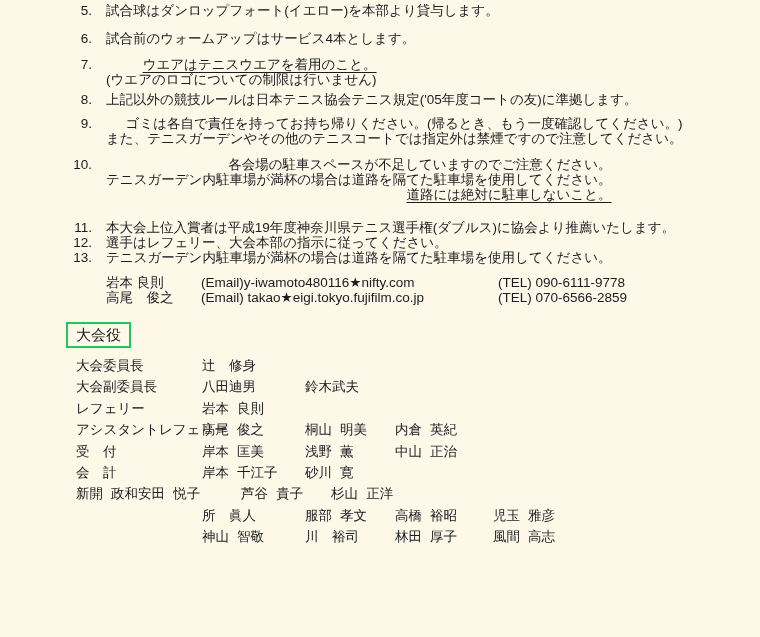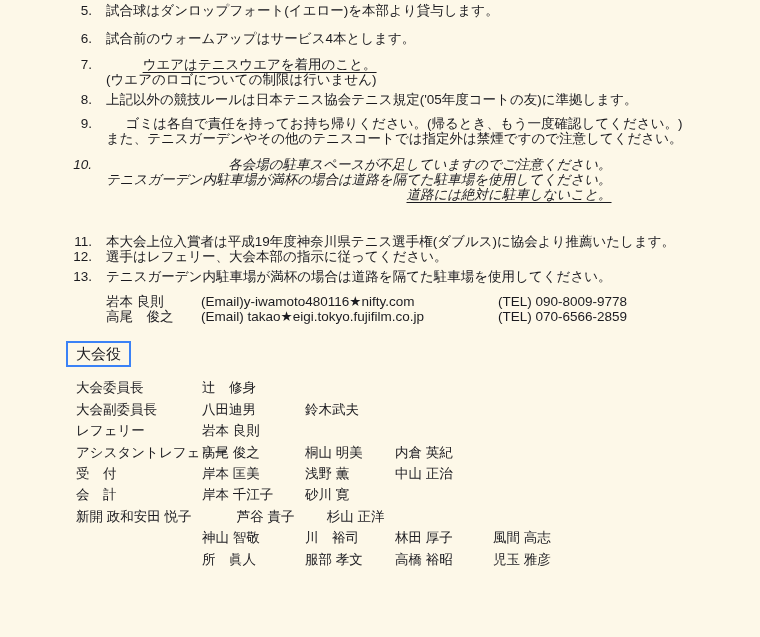--- a/index.html
+++ b/index.html
@@ -13,45 +13,45 @@
   .doc{position:relative;width:760px;height:637px;padding-top:3px;box-sizing:border-box;}
 
   
   .rules{margin:0;}
   .rule-item{display:flex;}
   .rule-item:nth-child(1){margin-bottom:13px;}
   .rule-item:nth-child(2){margin-bottom:11px;}
   .rule-item:nth-child(3){margin-bottom:5px;}
   .rule-item:nth-child(4){margin-bottom:9px;}
   .rule-item:nth-child(5){margin-bottom:11px;}
-  .rule-item:nth-child(6){margin-bottom:32px;font-style:italic;}
+  .rule-item:nth-child(6){margin-bottom:18px;}
   .rule-item:nth-child(7){}
-  .rule-item:nth-child(8){margin-bottom:5px;}
+  .rule-item:nth-child(8){}
   .rule-num{flex:0 0 92px;width:92px;text-align:right;line-height:15px;white-space:nowrap;}
   .rule-body{margin-left:14px;text-align:right;}
   .rule-line{line-height:15px;white-space:nowrap;}
   .u{text-decoration:underline;text-underline-offset:2.5px;text-decoration-thickness:1.2px;}
 
   
   .contact-block{margin-top:10px;}
   .contact-row{display:flex;line-height:15px;white-space:nowrap;}
   .c-name{flex:0 0 95px;margin-left:106px;}
   .c-email{flex:0 0 297px;}
   .c-tel{flex:0 0 auto;}
 
   
   .section-title-box{
     display:inline-block;margin-left:66px;margin-top:17px;
-    border:2px solid #3b82f6;padding:1px 8px 2px 8px;
+    border:2px solid #22c55e;padding:1px 8px 2px 8px;
     font-size:15px;line-height:19px;white-space:nowrap;
   }
 
   
   .officials{margin-top:9px;margin-left:76px;}
-  .official-row{display:flex;height:21.4px;align-items:flex-end;white-space:nowrap;}
+  .official-row{display:flex;height:21.4px;align-items:flex-start;white-space:nowrap;font-family:Liberation Mono, monospace;}
   .official-row span{flex-shrink:0;display:inline-block;}
   .o-role{width:126px;}
   .official-row span:nth-child(2){width:103px;}
   .official-row span:nth-child(3){width:90px;}
   .official-row span:nth-child(4){width:98px;}
   .official-row span:nth-child(5){width:auto;}
 </style>
 </head>
 <body>
 
@@ -115,21 +115,21 @@
         <div class="rule-body">
           <div class="rule-line">テニスガーデン内駐車場が満杯の場合は道路を隔てた駐車場を使用してください。</div>
         </div>
       </div>
     </div>
 
   <div class="contact-block">
       <div class="contact-row">
         <span class="c-name">岩本 良則</span>
         <span class="c-email">(Email)y-iwamoto480116★nifty.com</span>
-        <span class="c-tel">(TEL) 090-8009-9778</span>
+        <span class="c-tel">(TEL) 090-6111-9778</span>
       </div>
       <div class="contact-row">
         <span class="c-name">高尾　俊之</span>
         <span class="c-email">(Email) takao★eigi.tokyo.fujifilm.co.jp</span>
         <span class="c-tel">(TEL) 070-6566-2859</span>
       </div>
       <div class="contact-row">
         <span class="c-name"></span>
         <span class="c-tel"></span>
       </div>
@@ -182,30 +182,30 @@
         <span class="o-name">岸本 千江子</span>
         <span class="o-name">砂川 寛</span>
         <span class="o-name"></span>
         <span class="o-name"></span>
       </div>
       <div class="official-row">
         <span class="o-name">新開 政和</span>
         <span class="o-name">安田 悦子</span>
         <span class="o-name">芦谷 貴子</span>
         <span class="o-name">杉山 正洋</span>
+      </div>
+      <div class="official-row">
+        <span class="o-role"></span>
+        <span class="o-name">所　眞人</span>
+        <span class="o-name">服部 孝文</span>
+        <span class="o-name">高橋 裕昭</span>
+        <span class="o-name">児玉 雅彦</span>
       </div>
       <div class="official-row">
         <span class="o-role"></span>
         <span class="o-name">神山 智敬</span>
         <span class="o-name">川　裕司</span>
         <span class="o-name">林田 厚子</span>
         <span class="o-name">風間 高志</span>
       </div>
-      <div class="official-row">
-        <span class="o-role"></span>
-        <span class="o-name">所　眞人</span>
-        <span class="o-name">服部 孝文</span>
-        <span class="o-name">高橋 裕昭</span>
-        <span class="o-name">児玉 雅彦</span>
-      </div>
     </div>
 
 </div>
 
 </body></html>

